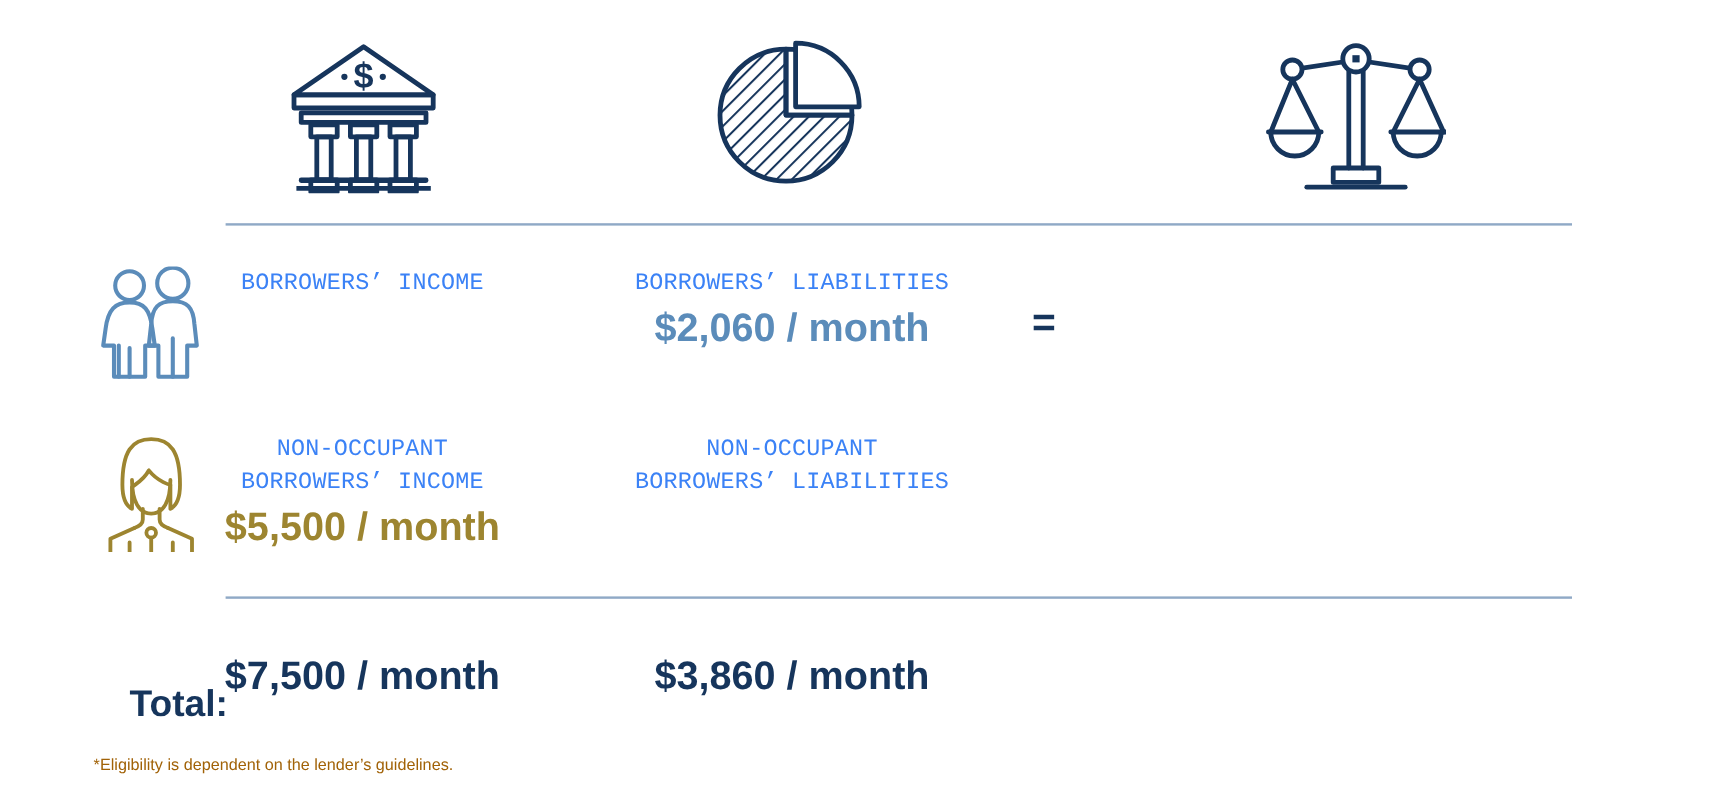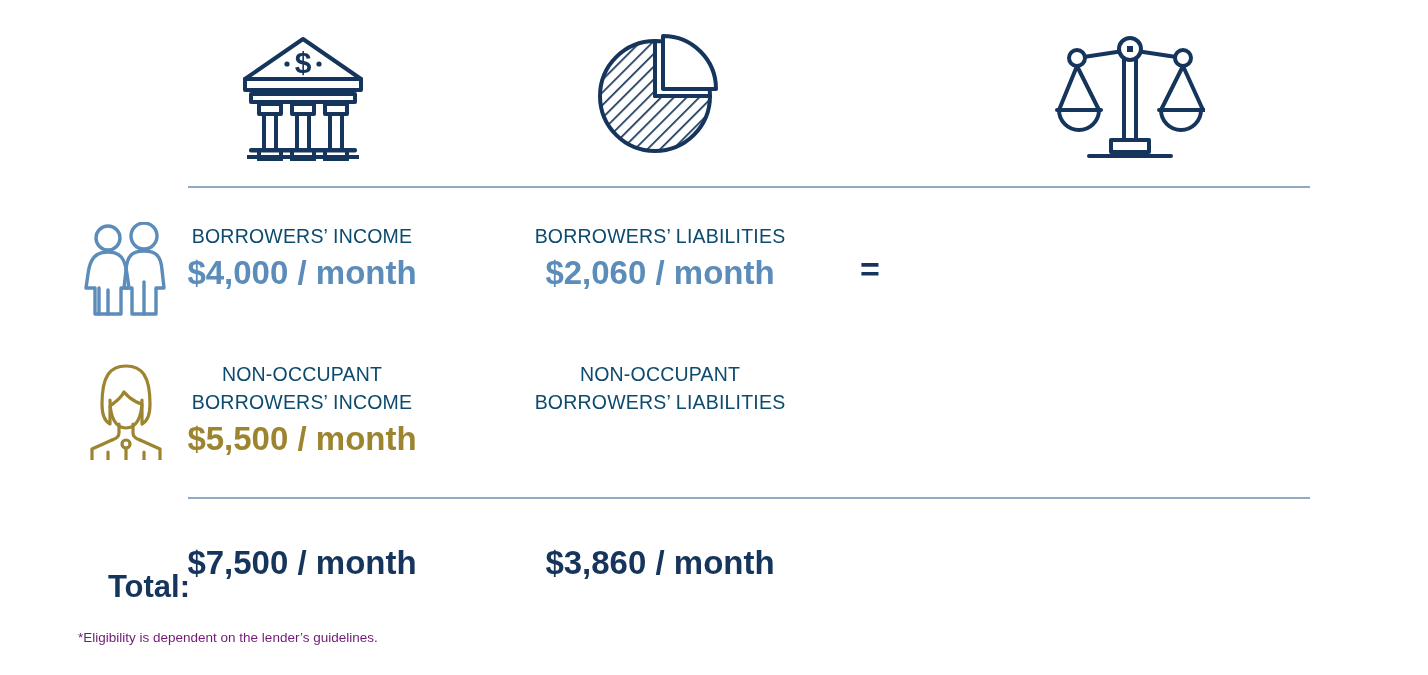--- a/index.html
+++ b/index.html
@@ -36,23 +36,24 @@
 
   .col { position:absolute; text-align:center; }
   .col-income    { left:132px; width:340px; }
   .col-liab      { left:490px; width:340px; }
   .col-dti       { left:945px; width:370px; }
   .col-equals    { left:835px; width:70px; }
 
   .label {
     font-size:19.5px;
     letter-spacing:0.2px;
-    color:#0c4a6e;
+    color:#3b82f6;
     line-height:28px;
     white-space:nowrap;
+    font-family:Liberation Mono, monospace;
   }
   .amount {
     font-size:33px;
     font-weight:bold;
     line-height:46px;
     white-space:nowrap;
   }
   .amount.blue { color:#5b8cba; }
   .amount.gold { color:#9d8530;text-align:center; }
 
@@ -65,21 +66,21 @@
   }
   .total-amount { font-size:33px; font-weight:bold; color:#16355c; line-height:46px; white-space:nowrap; }
 
   
   .dti-line { font-size:19px; color:#16355c; line-height:27px; white-space:nowrap; }
   .dti-verdict { font-size:29px; font-weight:bold; color:#16355c; line-height:40px; letter-spacing:0.3px; }
 
   
   .footnote {
     position:absolute; left:78px; top:630px;
-    font-size:13.5px; color:#701a75;
+    font-size:13.5px; color:#a16207;
   }
 </style>
 </head>
 <body>
 
 <div class="sheet">
 
   <div class="icon-row">
 
     <div class="icon-slot icon-bank">
@@ -179,21 +180,20 @@
 
           <circle cx="62" cy="14" r="13"></circle>
           <path d="M62 29 C50 29 45 34 44 48 L42 66 L50 66 L50 92 L74 92 L74 66 L82 66 L80 48 C79 34 74 29 62 29 Z"></path>
           <path d="M62 60 L62 92"></path>
         </g>
       </svg>
     </div>
 
     <div class="col col-income">
       <div class="label">BORROWERS’ INCOME</div>
-      <div class="amount blue">$4,000 / month</div>
     </div>
 
     <div class="col col-liab">
       <div class="label">BORROWERS’ LIABILITIES</div>
       <div class="amount blue">$2,060 / month</div>
     </div>
 
     <div class="col col-equals" style="top:24px;">
       <div class="equals">=</div>
     </div>

